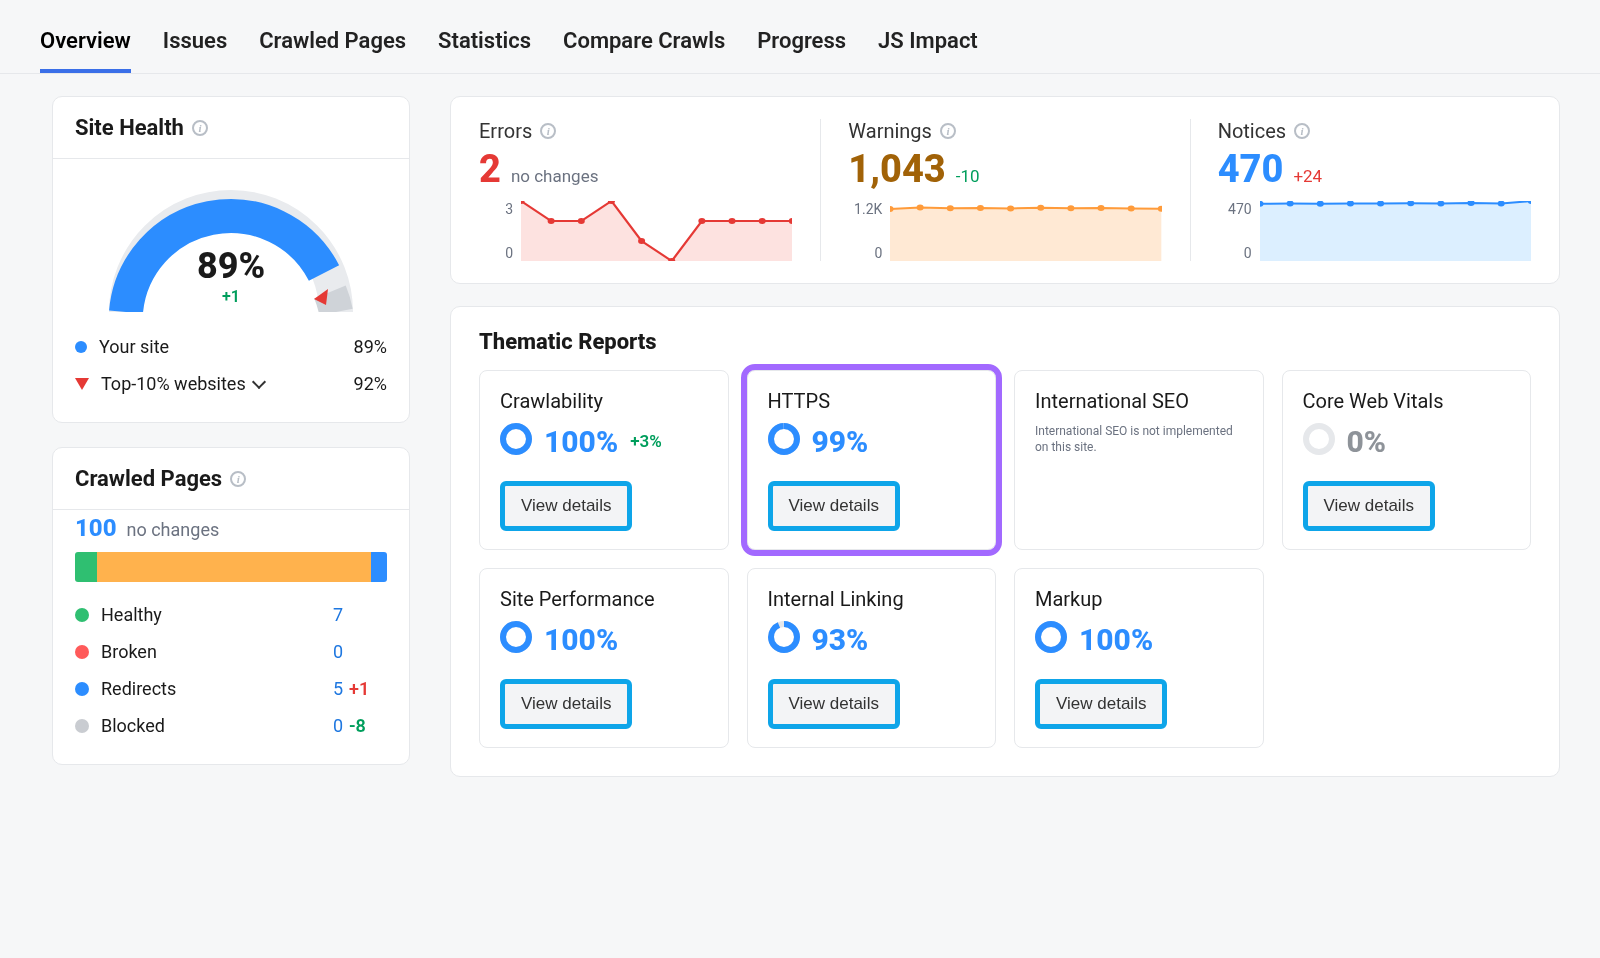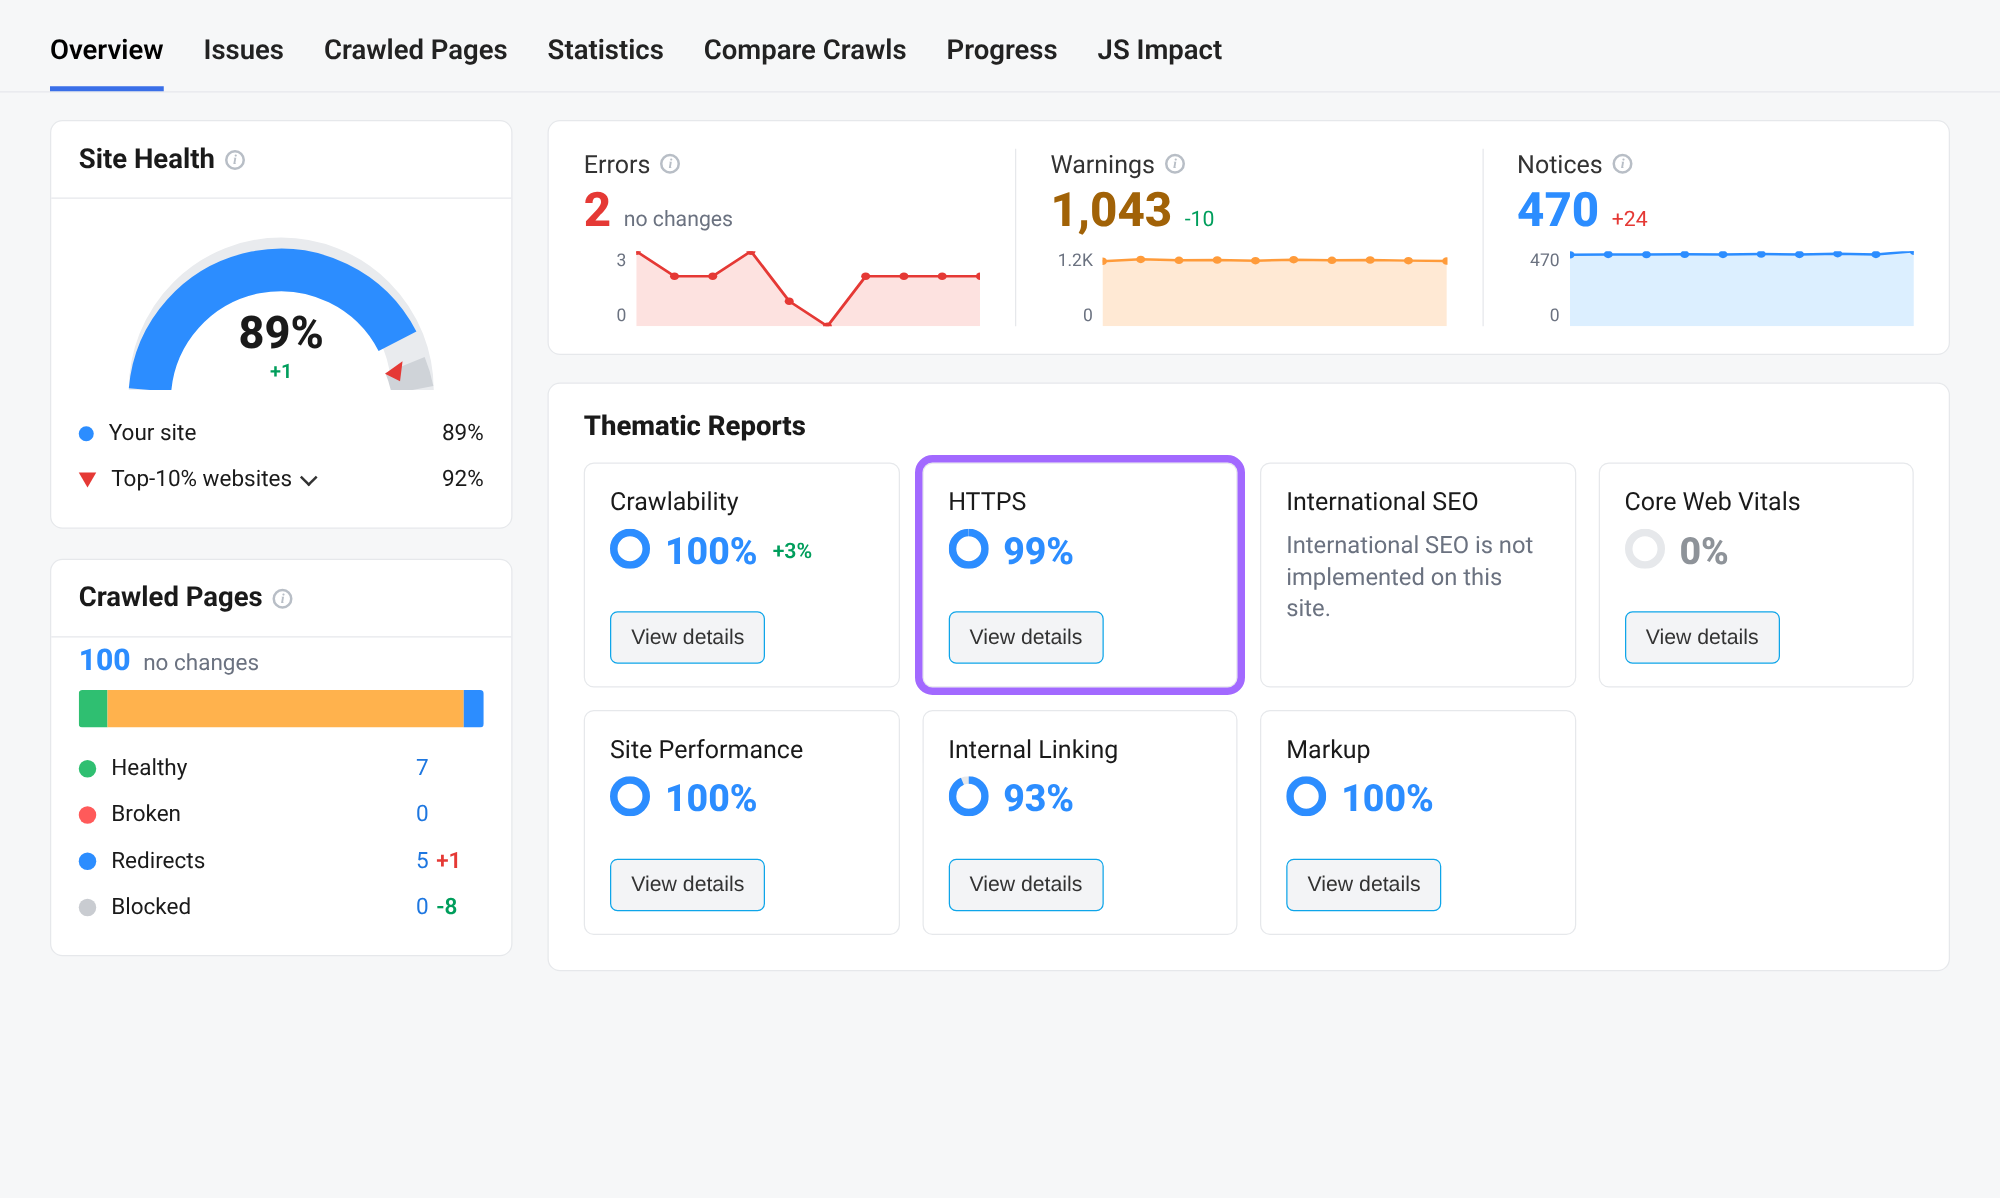--- a/index.html
+++ b/index.html
@@ -24,21 +24,21 @@
   }
   .tabs {
     display:flex; gap:32px; padding:28px 40px 0 40px;
     border-bottom:1px solid var(--border); font-size:22px; font-weight:600;
   }
   .tab { padding-bottom:16px; cursor:pointer; color:#222; }
   .tab.active { color:#000; border-bottom:4px solid #3a6fe8; }
   .layout { display:flex; gap:28px; padding:22px 40px; }
   .left-col { width:370px; flex:none; display:flex; flex-direction:column; gap:24px; }
   .right-col { flex:1; display:flex; flex-direction:column; gap:22px; }
-  .card { background:var(--card); border:1px solid var(--border); border-radius:10px; }
+  .card { background:var(--card); border:1px solid var(--border); border-radius:10px;margin-left:12px; }
   .card-pad { padding:18px 22px; }
   .card-title { font-size:22px; font-weight:700; display:flex; align-items:center; gap:8px; }
   .info-icon { width:16px; height:16px; border:2px solid #b8bec6; border-radius:50%; display:inline-flex; align-items:center; justify-content:center; font-size:11px; color:#b8bec6; font-weight:700; font-style:italic; font-family:serif; }
   .divider { height:1px; background:var(--border); }
 
   
   .gauge-wrap { position:relative; padding:18px 22px 8px; display:flex; flex-direction:column; align-items:center; }
   .gauge { position:relative; width:270px; height:135px; }
   .gauge svg { width:100%; height:100%; }
   .gauge-center { position:absolute; left:0; right:0; top:68px; text-align:center; }
@@ -79,22 +79,22 @@
   
   .tr-title { font-size:22px; font-weight:800; padding:22px 28px 10px; }
   .tr-grid { display:grid; grid-template-columns:repeat(4,1fr); gap:18px; padding:6px 28px 28px; }
   .tr-card { border:1px solid var(--border); border-radius:8px; padding:18px 20px; min-height:180px; display:flex; flex-direction:column; gap:10px; }
   .tr-card.highlight { outline:6px solid var(--purple); }
   .tr-name { font-size:20px; font-weight:400; }
   .tr-val { display:flex; align-items:center; gap:12px; }
   .tr-val .pct { font-size:30px; font-weight:800; color:var(--blue); }
   .tr-val .delta { color:var(--green); font-size:17px; font-weight:600; }
   .ring { width:32px; height:32px; }
-  .btn { align-self:flex-start; margin-top:auto; background:#f3f4f6; border:1px solid #0ea5e9; border-radius:6px; padding:10px 16px; font-size:17px; color:#333; cursor:pointer; }
-  .tr-note { color:var(--muted); font-size:19px; line-height:1.35; }
+  .btn { align-self:flex-start; margin-top:auto; background:#f3f4f6; border:5px solid #0ea5e9; border-radius:6px; padding:10px 16px; font-size:17px; color:#333; cursor:pointer; }
+  .tr-note { color:var(--muted); font-size:12px; line-height:1.35; }
 </style>
 </head>
 <body>
 
 <div class="tabs" id="tabs">
     <div class="tab active">Overview</div>
     <div class="tab">Issues</div>
     <div class="tab">Crawled Pages</div>
     <div class="tab">Statistics</div>
     <div class="tab">Compare Crawls</div>

